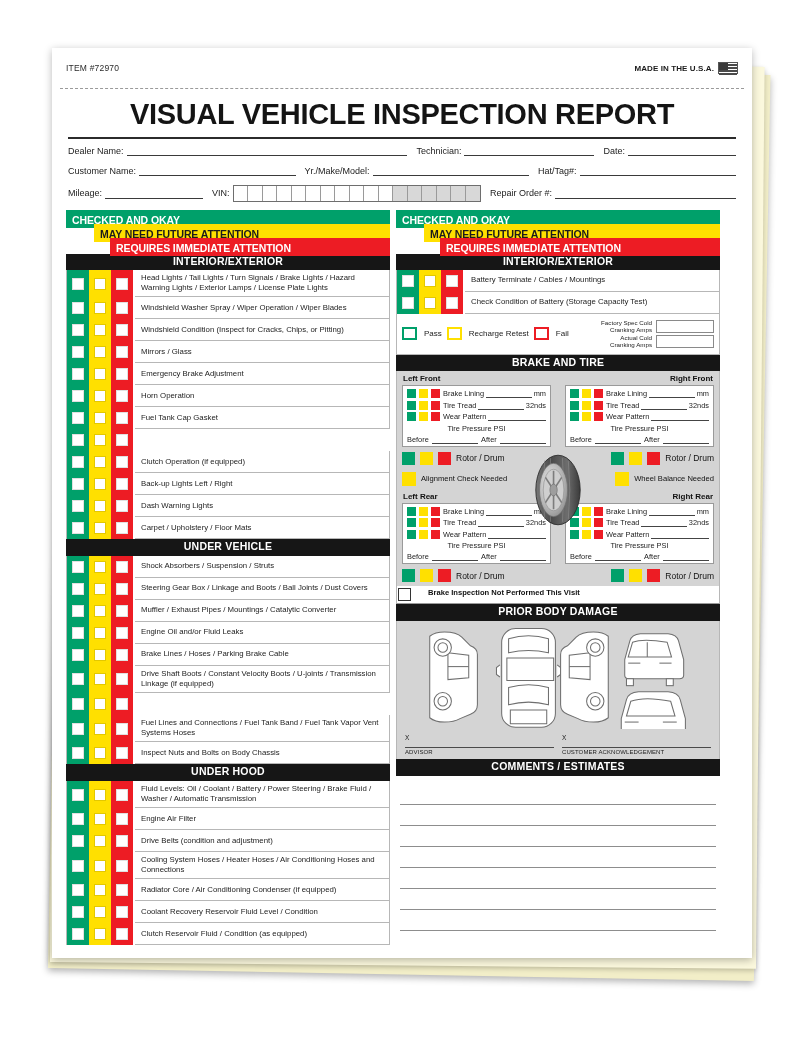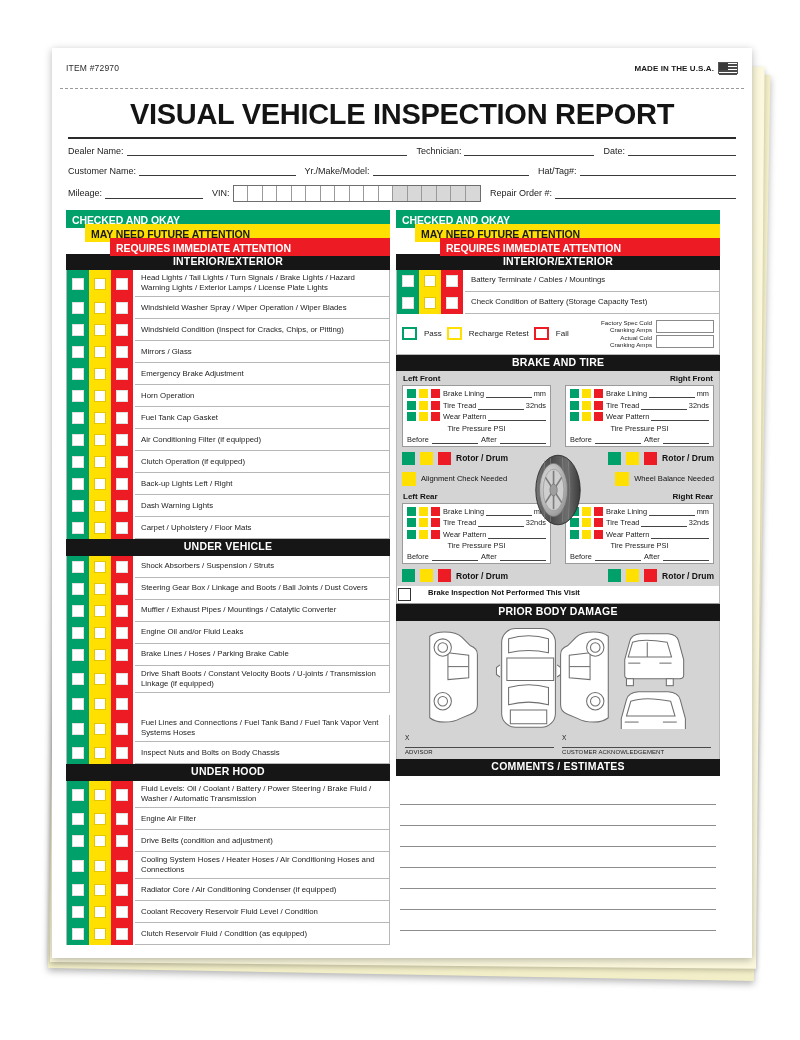--- a/index.html
+++ b/index.html
@@ -88,21 +88,21 @@
   .cols{ display:flex; padding:0 14px; gap:6px; }
   .col{ width:324px; }
 
   
   .legend .lrow{ height:14px; display:flex; align-items:center; }
   .lrow span{
     font-size:10.5px; font-weight:bold; letter-spacing:-.1px;
     color:#fff; padding-left:6px; white-space:nowrap;
   }
   .l-green{ background:#00a06a; width:100%; }
-  .l-yellow{ background:#ffe000; width:100%; margin-left:19px; }
+  .l-yellow{ background:#ffe000; width:100%; margin-left:28px; }
   .l-yellow span{ color:#1b1b1b; }
   .l-red{ background:#ed1c24; width:100%; margin-left:44px; }
 
   .sectbar{
     background:#161616; color:#fff; text-align:center;
     font-size:10.5px; font-weight:bold; letter-spacing:.2px;
     padding:2px 0 3px; line-height:1.1;
   }
 
   
@@ -154,21 +154,21 @@
   .tinysw{ width:9px; height:9px; flex:0 0 9px;}
   .t-g{ background:#00a06a; } .t-y{ background:#ffe000; } .t-r{ background:#ed1c24; }
   .wtxt{ font-size:7.4px; color:#1c1c1c; white-space:nowrap; display:flex; align-items:flex-end; gap:2px; flex:1 1 auto;}
   .uline{ flex:1 1 auto; border-bottom:1px solid #444; height:8px; min-width:10px;}
   .psi-c{ text-align:center; font-size:7.4px; color:#1c1c1c; margin:1px 0 2px;}
   .ba-row{ display:flex; align-items:flex-end; gap:3px; font-size:7.4px; color:#1c1c1c;}
 
   .rotor-row{ display:flex; align-items:center; justify-content:space-between; margin-top:5px; }
   .rotor-side{ display:flex; align-items:center; gap:5px; }
   .rsw{ width:13px; height:13px; }
-  .rotor-side span{ font-size:8.5px; color:#111;font-weight:bold; }
+  .rotor-side span{ font-size:8.5px; color:#111; }
   .align-row{ display:flex; align-items:center; justify-content:space-between; margin-top:7px; }
   .align-side{ display:flex; align-items:center; gap:5px; }
   .align-side .rsw{ width:14px; height:14px; }
   .align-side span{ font-size:7.6px; color:#111; }
 
   .tire-photo{
     position:absolute; left:50%; top:82px; transform:translateX(-50%);
     width:74px; height:74px;
   }
 
@@ -394,21 +394,20 @@
                 <div class="swatch sw-g">
                   <i></i>
                 </div>
                 <div class="swatch sw-y">
                   <i></i>
                 </div>
                 <div class="swatch sw-r">
                   <i></i>
                 </div>
                 <div class="cl-spacer"></div>
-                <div class="cl-lbl">Air Conditioning Filter (if equipped)</div>
               </div>
               <div class="clrow">
                 <div class="swatch sw-g">
                   <i></i>
                 </div>
                 <div class="swatch sw-y">
                   <i></i>
                 </div>
                 <div class="swatch sw-r">
                   <i></i>

